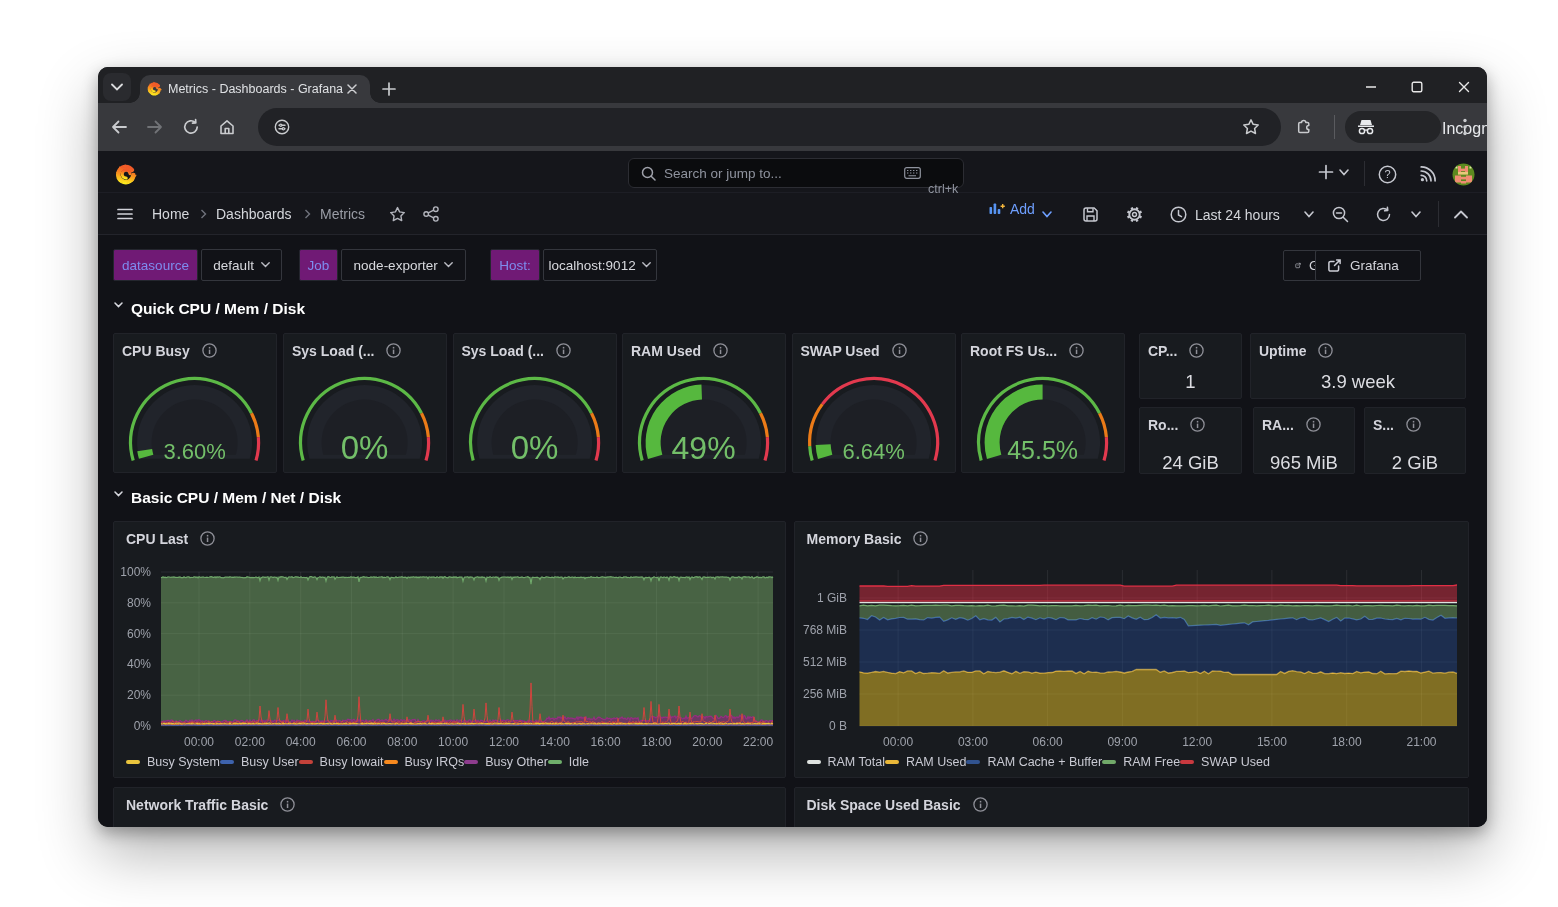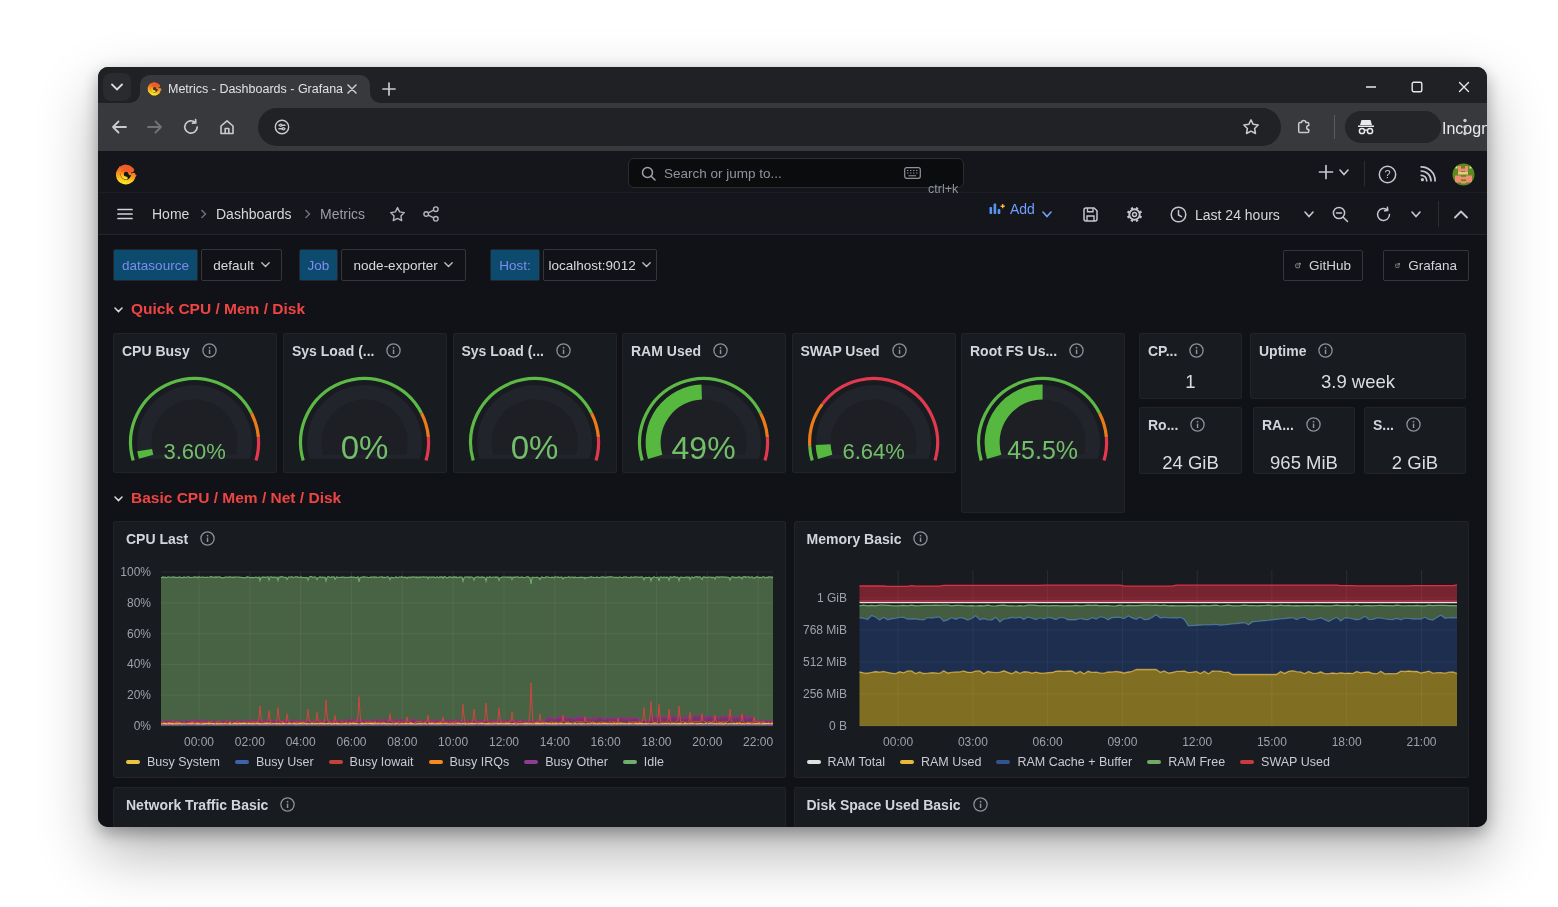--- a/index.html
+++ b/index.html
@@ -6,28 +6,28 @@
 .abs{position:absolute}
 #tabstrip{position:absolute;left:0;top:0;width:100%;height:36px;background:#202124}
 #toolbar{position:absolute;left:0;top:36px;width:100%;height:48px;background:#38393d}
 #gfrow1{position:absolute;left:0;top:84px;width:100%;height:42px;background:#15161b;border-bottom:1px solid #1d1e25}
 #gfrow2{position:absolute;left:0;top:126px;width:100%;height:42px;background:#15161b;border-bottom:1px solid #23242b}
 #content{position:absolute;left:0;top:168px;width:100%;height:592px;background:#111217}
 .panel{position:absolute;background:#181b1f;border:1px solid #212329;border-radius:2px}
 .ptitle{display:flex;align-items:center;gap:12px;height:26px;padding-top:7px;font-size:14px;font-weight:700;color:#d4d5dc;letter-spacing:0}
 .ptitle span{white-space:nowrap;overflow:hidden}
 .axlab{font-size:12px;fill:#9ea2ab;font-family:"Liberation Sans",sans-serif}
-.legend{position:absolute;bottom:8px;display:flex;gap:15px;align-items:flex-start;font-size:12.5px;color:#c9cad3}
+.legend{position:absolute;bottom:8px;display:flex;align-items:flex-start;font-size:12.5px;color:#c9cad3}
 .litem{display:flex;align-items:center;gap:7px;white-space:nowrap}
 .pill{display:inline-block;width:14px;height:4px;border-radius:2px}
 .chip{position:absolute;top:182px;height:32px;display:flex;align-items:center;justify-content:center;font-size:13.5px;border-radius:2px}
-.chiplab{background:#0c4a6e;border:1px solid #24262e;color:#7e8def;font-weight:500}
+.chiplab{background:#701a75;border:1px solid #24262e;color:#7e8def;font-weight:500}
 .chipval{background:#111217;border:1px solid #34363d;color:#d8d9de;font-weight:500}
 .linkbtn{position:absolute;top:183px;height:31px;display:flex;align-items:center;gap:8px;padding:0 11px;border:1px solid #34363d;border-radius:2px;color:#d3d4db;font-size:13.5px;font-weight:500;background:#111217}
-.sechdr{position:absolute;display:flex;align-items:center;gap:8px;color:#ef4444;font-size:15.5px;font-weight:700}
+.sechdr{position:absolute;display:flex;align-items:flex-start;gap:8px;color:#ffffff;font-size:15.5px;font-weight:700}
 .statval{position:absolute;width:100%;text-align:center;color:#dcdde2;font-weight:500}
 </style></head><body>
 <div id="win">
 <div id="tabstrip"></div>
     <div class="abs" style="left:5px;top:6px;width:28px;height:28px;border-radius:8px;background:#2a2b2f"></div>
     <svg width="12" height="8" viewBox="0 0 12 8" style="position:absolute;left:13px;top:16px">
       <path d="M1 1.5 L6 6.5 L11 1.5" stroke="#d9dadc" stroke-width="1.8" fill="none" stroke-linecap="round"></path>
     </svg>
     <div class="abs" style="left:42px;top:8px;width:230px;height:28px;background:#38393d;border-radius:10px 10px 0 0"></div>
     <div class="abs" style="left:32px;top:26px;width:10px;height:10px;background:radial-gradient(circle at 0 0, transparent 9.5px, #38393d 10px)"></div>
@@ -238,21 +238,21 @@
         <path d="M0.8 0.8 L4.5 4.6 L8.2 0.8" stroke="#b9bac2" stroke-width="1.4" fill="none" stroke-linecap="round"></path>
       </svg></div>
     <div class="chip chiplab" style="left:392px;width:50px">Host:</div>
     <div class="chip chipval" style="left:445px;width:114px">localhost:9012&nbsp;<svg width="9" height="6" viewBox="0 0 9 6" style="margin-left:3px">
         <path d="M0.8 0.8 L4.5 4.6 L8.2 0.8" stroke="#b9bac2" stroke-width="1.4" fill="none" stroke-linecap="round"></path>
       </svg></div>
     <div class="linkbtn" style="left:1185px;width:80px"><svg width="15" height="15" viewBox="0 0 15 15">
         <path d="M7 3.4 H3.6 A1.7 1.7 0 0 0 1.9 5.1 V11.4 A1.7 1.7 0 0 0 3.6 13.1 H9.9 A1.7 1.7 0 0 0 11.6 11.4 V8" stroke="#cdced6" stroke-width="1.5" fill="none" stroke-linecap="round"></path>
         <path d="M9.6 1.9 H13.1 V5.4 M12.9 2.1 L7.5 7.5" stroke="#cdced6" stroke-width="1.5" fill="none" stroke-linecap="round"></path>
       </svg>GitHub</div>
-    <div class="linkbtn" style="left:1285px;width:86px"><svg width="15" height="15" viewBox="0 0 15 15">
+    <div class="linkbtn" style="left:1217px;width:106px"><svg width="15" height="15" viewBox="0 0 15 15">
         <path d="M7 3.4 H3.6 A1.7 1.7 0 0 0 1.9 5.1 V11.4 A1.7 1.7 0 0 0 3.6 13.1 H9.9 A1.7 1.7 0 0 0 11.6 11.4 V8" stroke="#cdced6" stroke-width="1.5" fill="none" stroke-linecap="round"></path>
         <path d="M9.6 1.9 H13.1 V5.4 M12.9 2.1 L7.5 7.5" stroke="#cdced6" stroke-width="1.5" fill="none" stroke-linecap="round"></path>
       </svg>Grafana</div>
     <div class="sechdr" style="left:16px;top:233px"><svg width="9" height="6" viewBox="0 0 9 6" style="margin-top:2px">
         <path d="M1 1 L4.5 4.6 L8 1" stroke="#d7d8de" stroke-width="1.5" fill="none" stroke-linecap="round"></path>
       </svg>Quick CPU / Mem / Disk</div>
     <div class="panel" style="left:15px;top:266px;width:164px;height:140px">
       <div class="ptitle" style="padding-left:8px">
         <span>CPU Busy</span>
         <svg width="15" height="15" viewBox="0 0 15 15" style="flex:none">
@@ -338,21 +338,21 @@
       <svg width="164" height="114" viewBox="0 0 164 114" style="position:absolute;left:0;top:26px">
         <path d="M 25.44 98.73 A 57.5 57.5 0 1 1 135.76 98.73 Z" fill="#21242b"></path>
         <path d="M 39.35 94.64 A 43 43 0 1 1 121.85 94.64 Z" fill="#1d1f25"></path>
         <path d="M 32.15 96.76 A 50.5 50.5 0 0 1 30.14 84.58" stroke="#56b83e" stroke-width="15" fill="none"></path>
         <path d="M 19.20 100.57 A 64 64 0 0 1 16.70 86.08" stroke="#5cb946" stroke-width="3.2" fill="none" stroke-linecap="butt"></path>
         <path d="M 16.70 86.08 A 64 64 0 0 1 29.35 44.16" stroke="#eb7b18" stroke-width="3.2" fill="none" stroke-linecap="butt"></path>
         <path d="M 29.35 44.16 A 64 64 0 0 1 142.00 100.57" stroke="#e2394e" stroke-width="3.2" fill="none" stroke-linecap="butt"></path>
         <text x="80.6" y="99" text-anchor="middle" font-size="22" font-weight="500" fill="#73bf69">6.64%</text>
       </svg>
     </div>
-    <div class="panel" style="left:863px;top:266px;width:164px;height:180px">
+    <div class="panel" style="left:863px;top:266px;width:164px;height:140px">
       <div class="ptitle" style="padding-left:8px">
         <span>Root FS Us...</span>
         <svg width="15" height="15" viewBox="0 0 15 15" style="flex:none">
           <circle cx="7.5" cy="7.5" r="6.6" stroke="#8f9098" stroke-width="1.3" fill="none"></circle>
           <rect x="6.8" y="6.6" width="1.5" height="4.4" fill="#8f9098"></rect>
           <rect x="6.8" y="3.9" width="1.5" height="1.6" fill="#8f9098"></rect>
         </svg>
       </div>
       <svg width="164" height="114" viewBox="0 0 164 114" style="position:absolute;left:0;top:26px">
         <path d="M 25.44 98.73 A 57.5 57.5 0 1 1 135.76 98.73 Z" fill="#21242b"></path>

